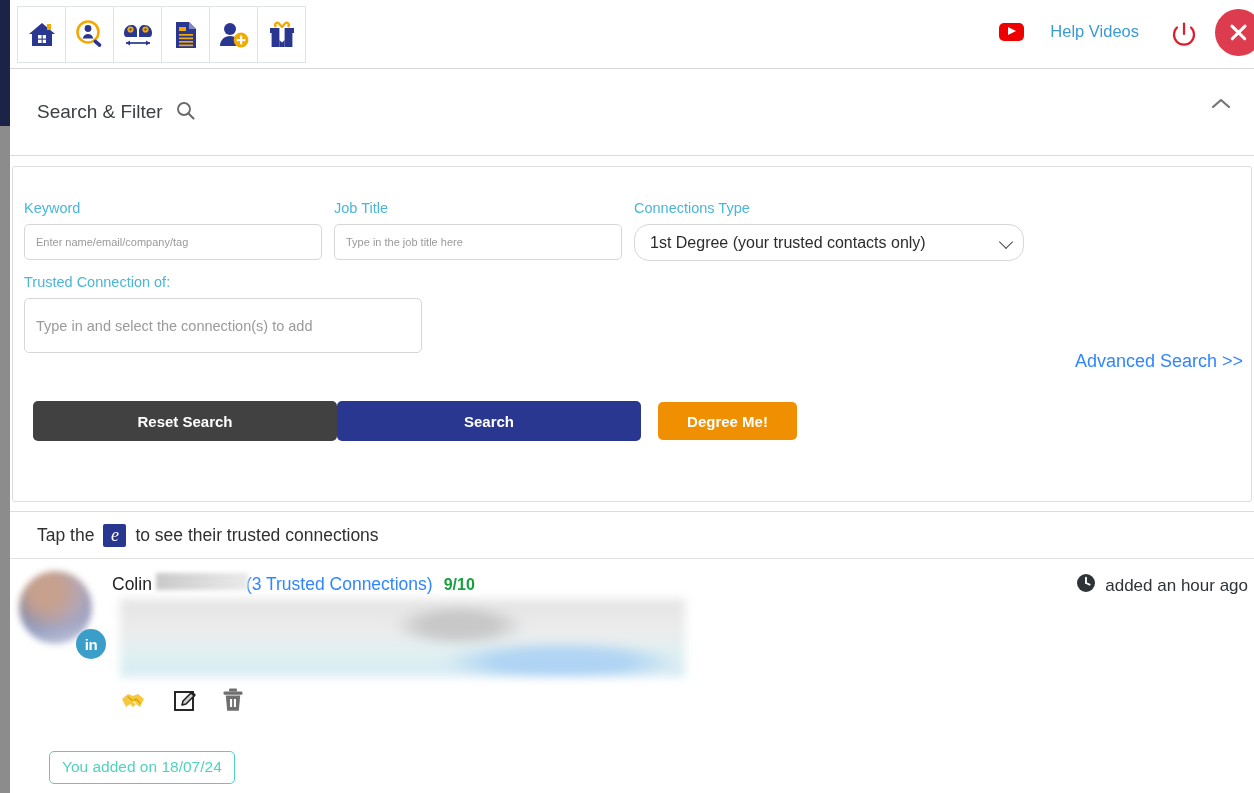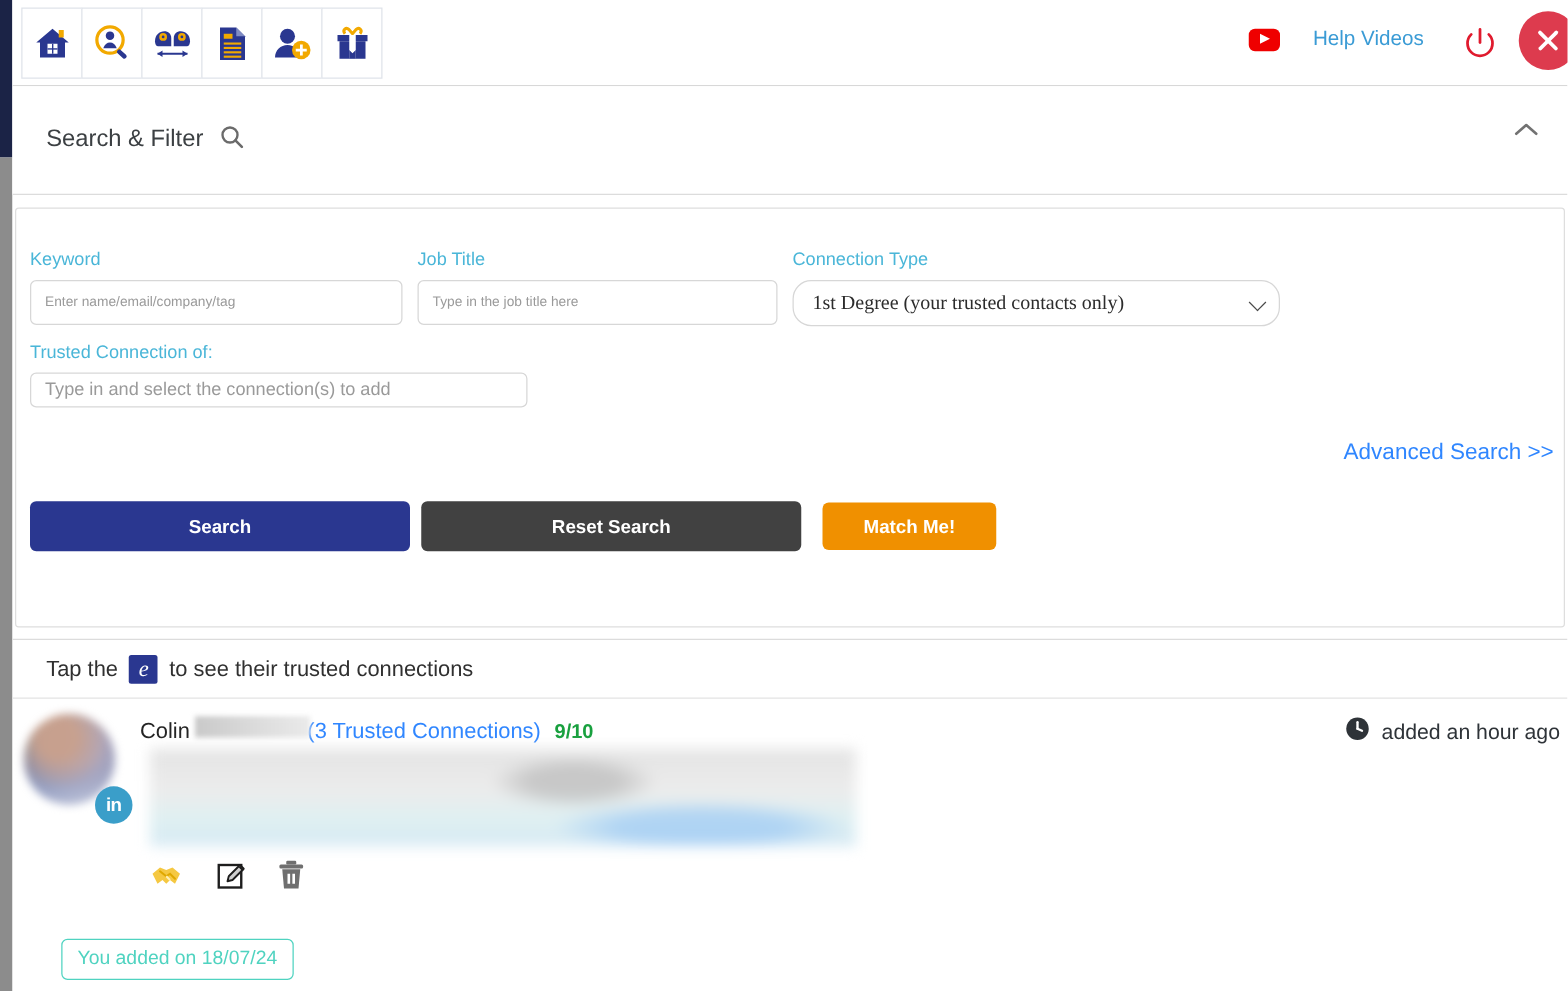--- a/index.html
+++ b/index.html
@@ -72,27 +72,27 @@
   .fld-conntype { position:absolute; left:621px; top:33px; width:390px; }
   .fld-trusted  { position:absolute; left:11px; top:107px; width:398px; }
 
   .txtinput {
     width:100%; height:36px; margin-top:8px;
     border:1px solid #d7d7d7; border-radius:5px;
     padding:0 11px; font-size:11px; color:#333;
     font-family:"Liberation Sans", sans-serif; background:#fff;
   }
   .txtinput::placeholder { color:#9a9a9a; }
-  .fld-trusted .txtinput { height:28px; font-size:14.5px; }
+  .fld-trusted .txtinput { height:55px; font-size:14.5px; }
 
   .selwrap { position:relative; margin-top:8px; }
   .selinput {
     width:100%; height:37px; border:1px solid #d7d7d7; border-radius:15px;
     padding:0 30px 0 15px; font-size:16px; color:#2c2c2c;
-    display:flex; align-items:center; background:#fff; cursor:pointer;font-family:Liberation Serif, serif;
+    display:flex; align-items:center; background:#fff; cursor:pointer;
   }
   .selcaret {
     position:absolute; right:13px; top:13px; width:10px; height:10px;
     border-right:1.8px solid #4a4a4a; border-bottom:1.8px solid #4a4a4a;
     transform:rotate(45deg);
   }
 
   .adv-link {
     position:absolute; right:8px; top:184px;
     color:#2f86ff; font-size:18px; cursor:pointer;
@@ -287,38 +287,38 @@
       <div class="field-label">Keyword</div>
       <input class="txtinput" type="text" placeholder="Enter name/email/company/tag" style="">
     </div>
 
     <div class="fld-jobtitle">
       <div class="field-label">Job Title</div>
       <input class="txtinput" type="text" placeholder="Type in the job title here" style="">
     </div>
 
     <div class="fld-conntype">
-      <div class="field-label">Connection Type</div>
+      <div class="field-label">Connections Type</div>
       <div class="selwrap">
         <div class="selinput">1st Degree (your trusted contacts only)</div>
         <span class="selcaret"></span>
       </div>
     </div>
 
     <div class="fld-trusted">
       <div class="field-label">Trusted Connection of:</div>
       <input class="txtinput" type="text" placeholder="Type in and select the connection(s) to add" style="">
     </div>
 
     <div class="adv-link">Advanced Search &gt;&gt;</div>
 
     <div class="btnrow">
+      <button class="btn btn-reset">Reset Search</button>
       <button class="btn btn-search">Search</button>
-      <button class="btn btn-reset">Reset Search</button>
-      <button class="btn btn-match">Match Me!</button>
+      <button class="btn btn-match">Degree Me!</button>
     </div>
   </div>
 
   <div class="tap-hint">
     <span>Tap the</span>
     <span class="e-badge">e</span>
     <span>to see their trusted connections</span>
   </div>
 
   <div class="result">

